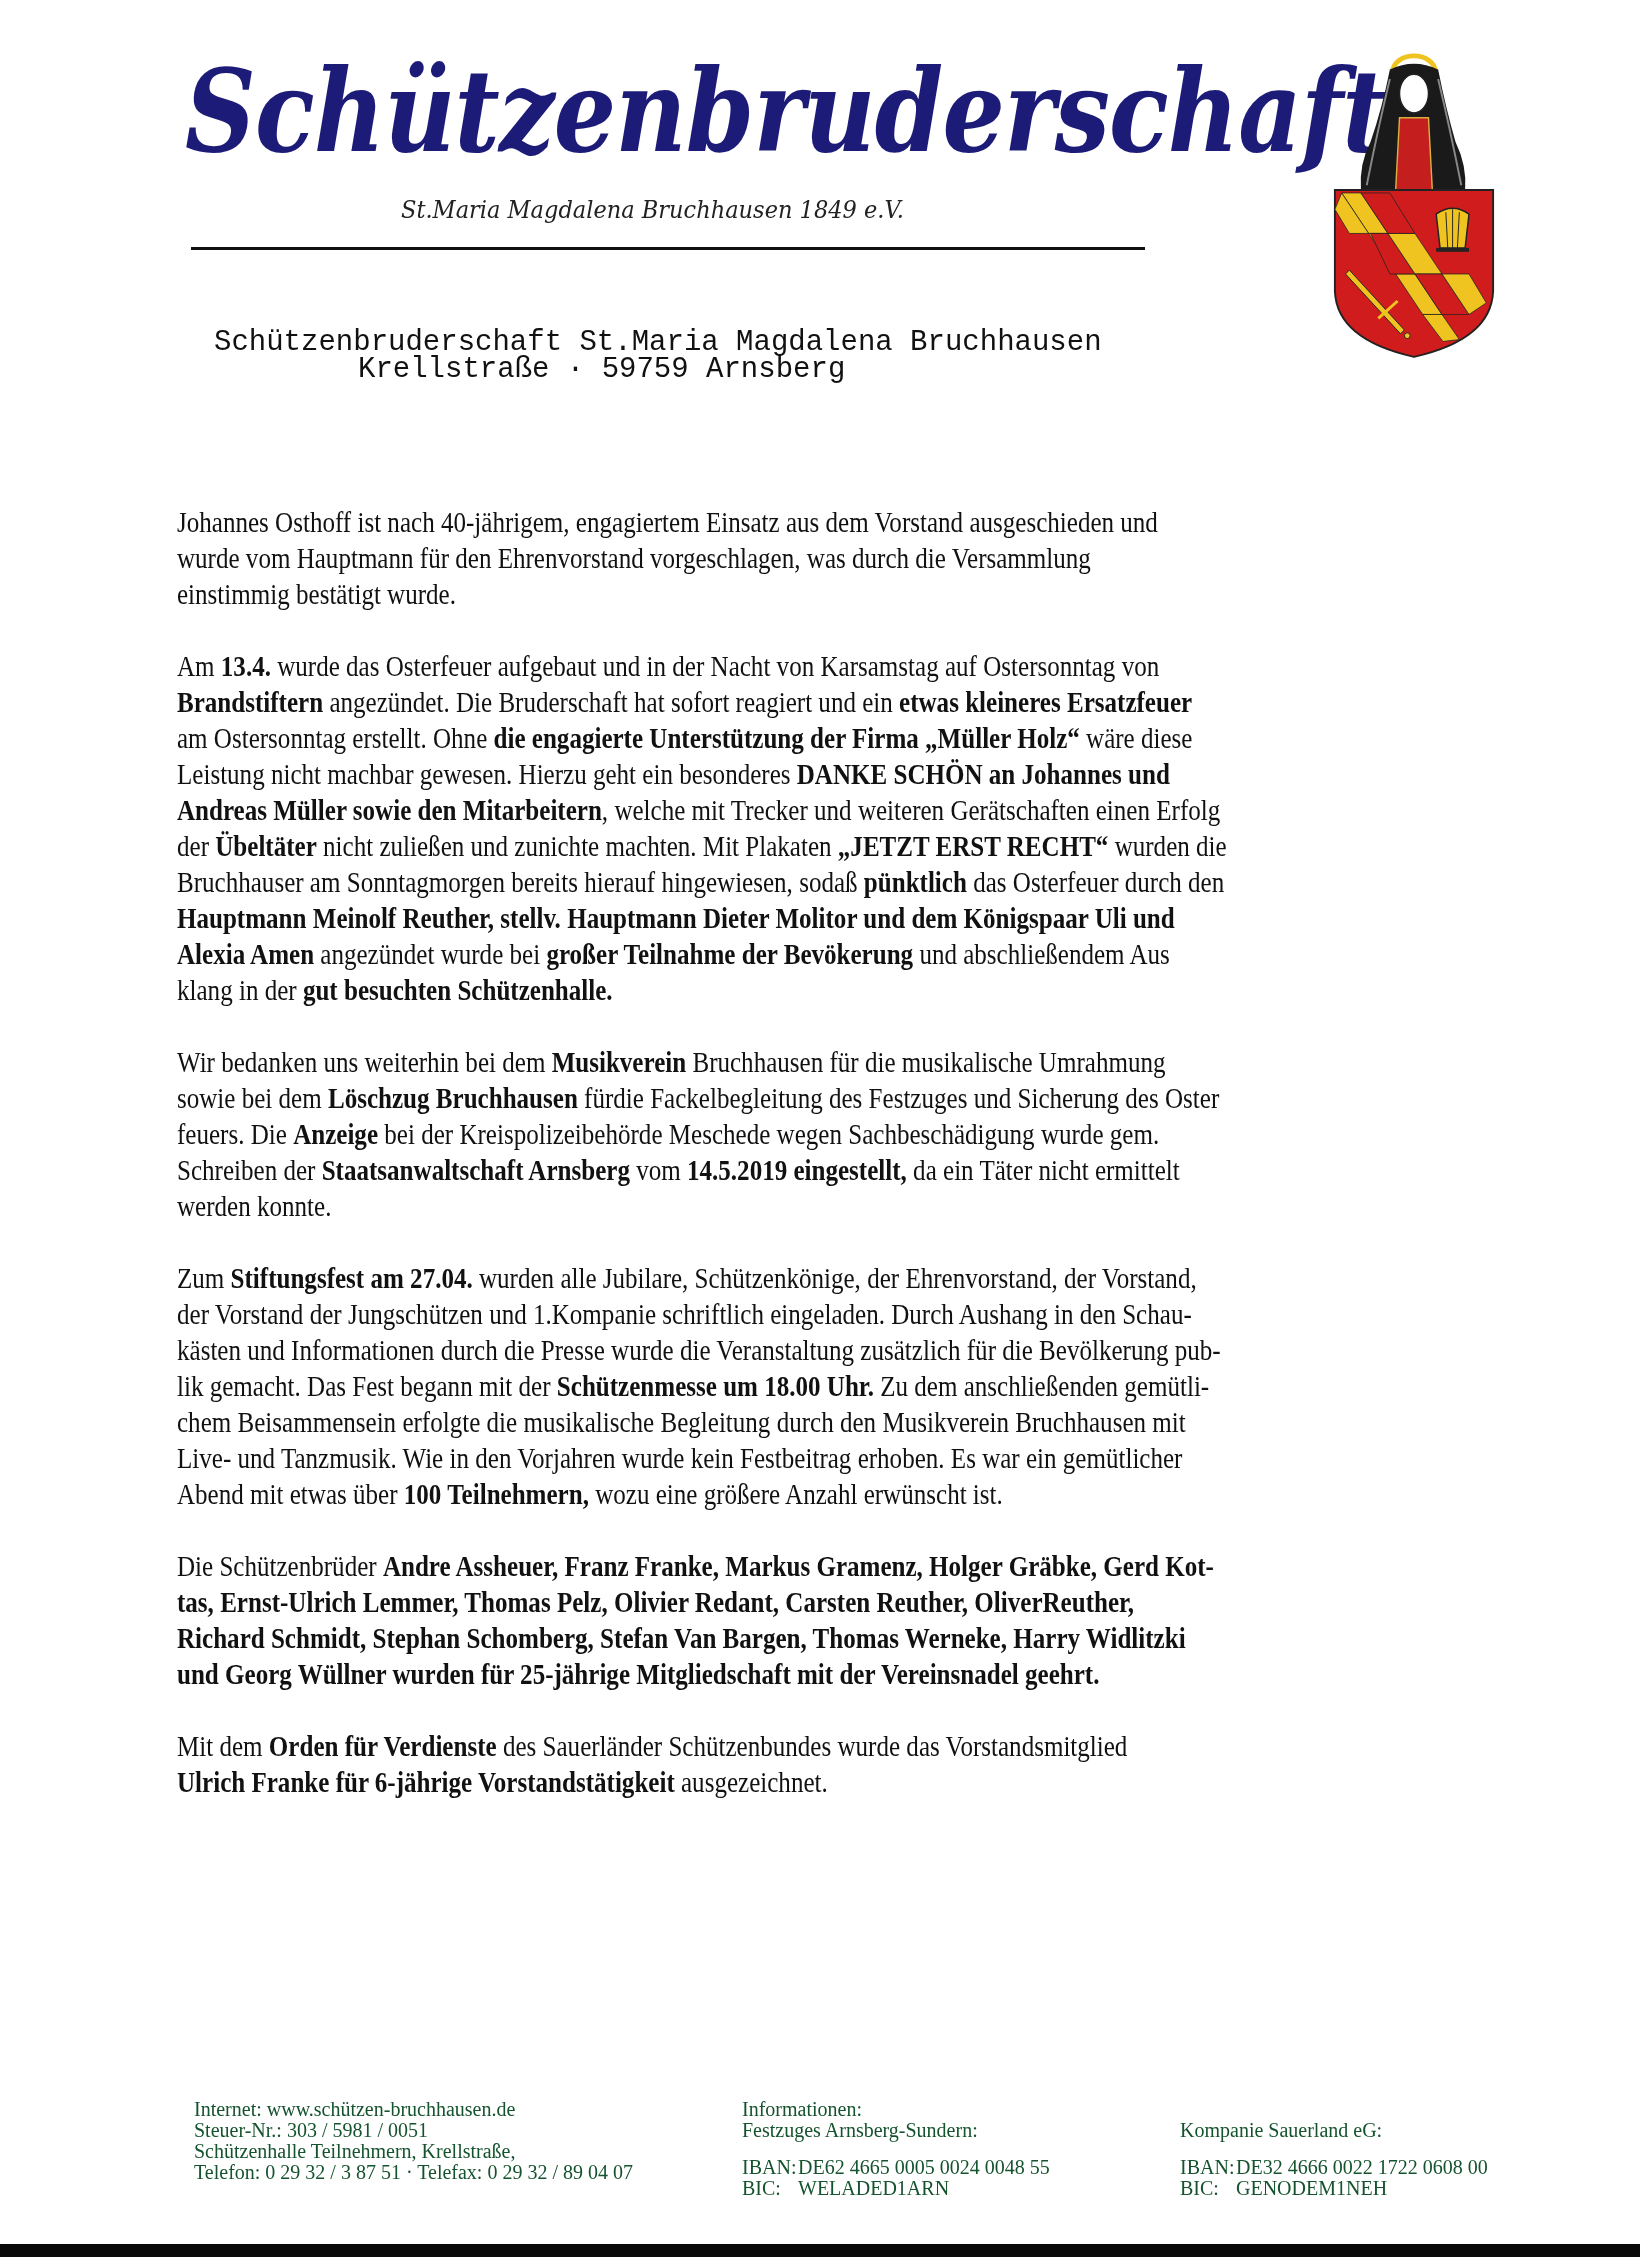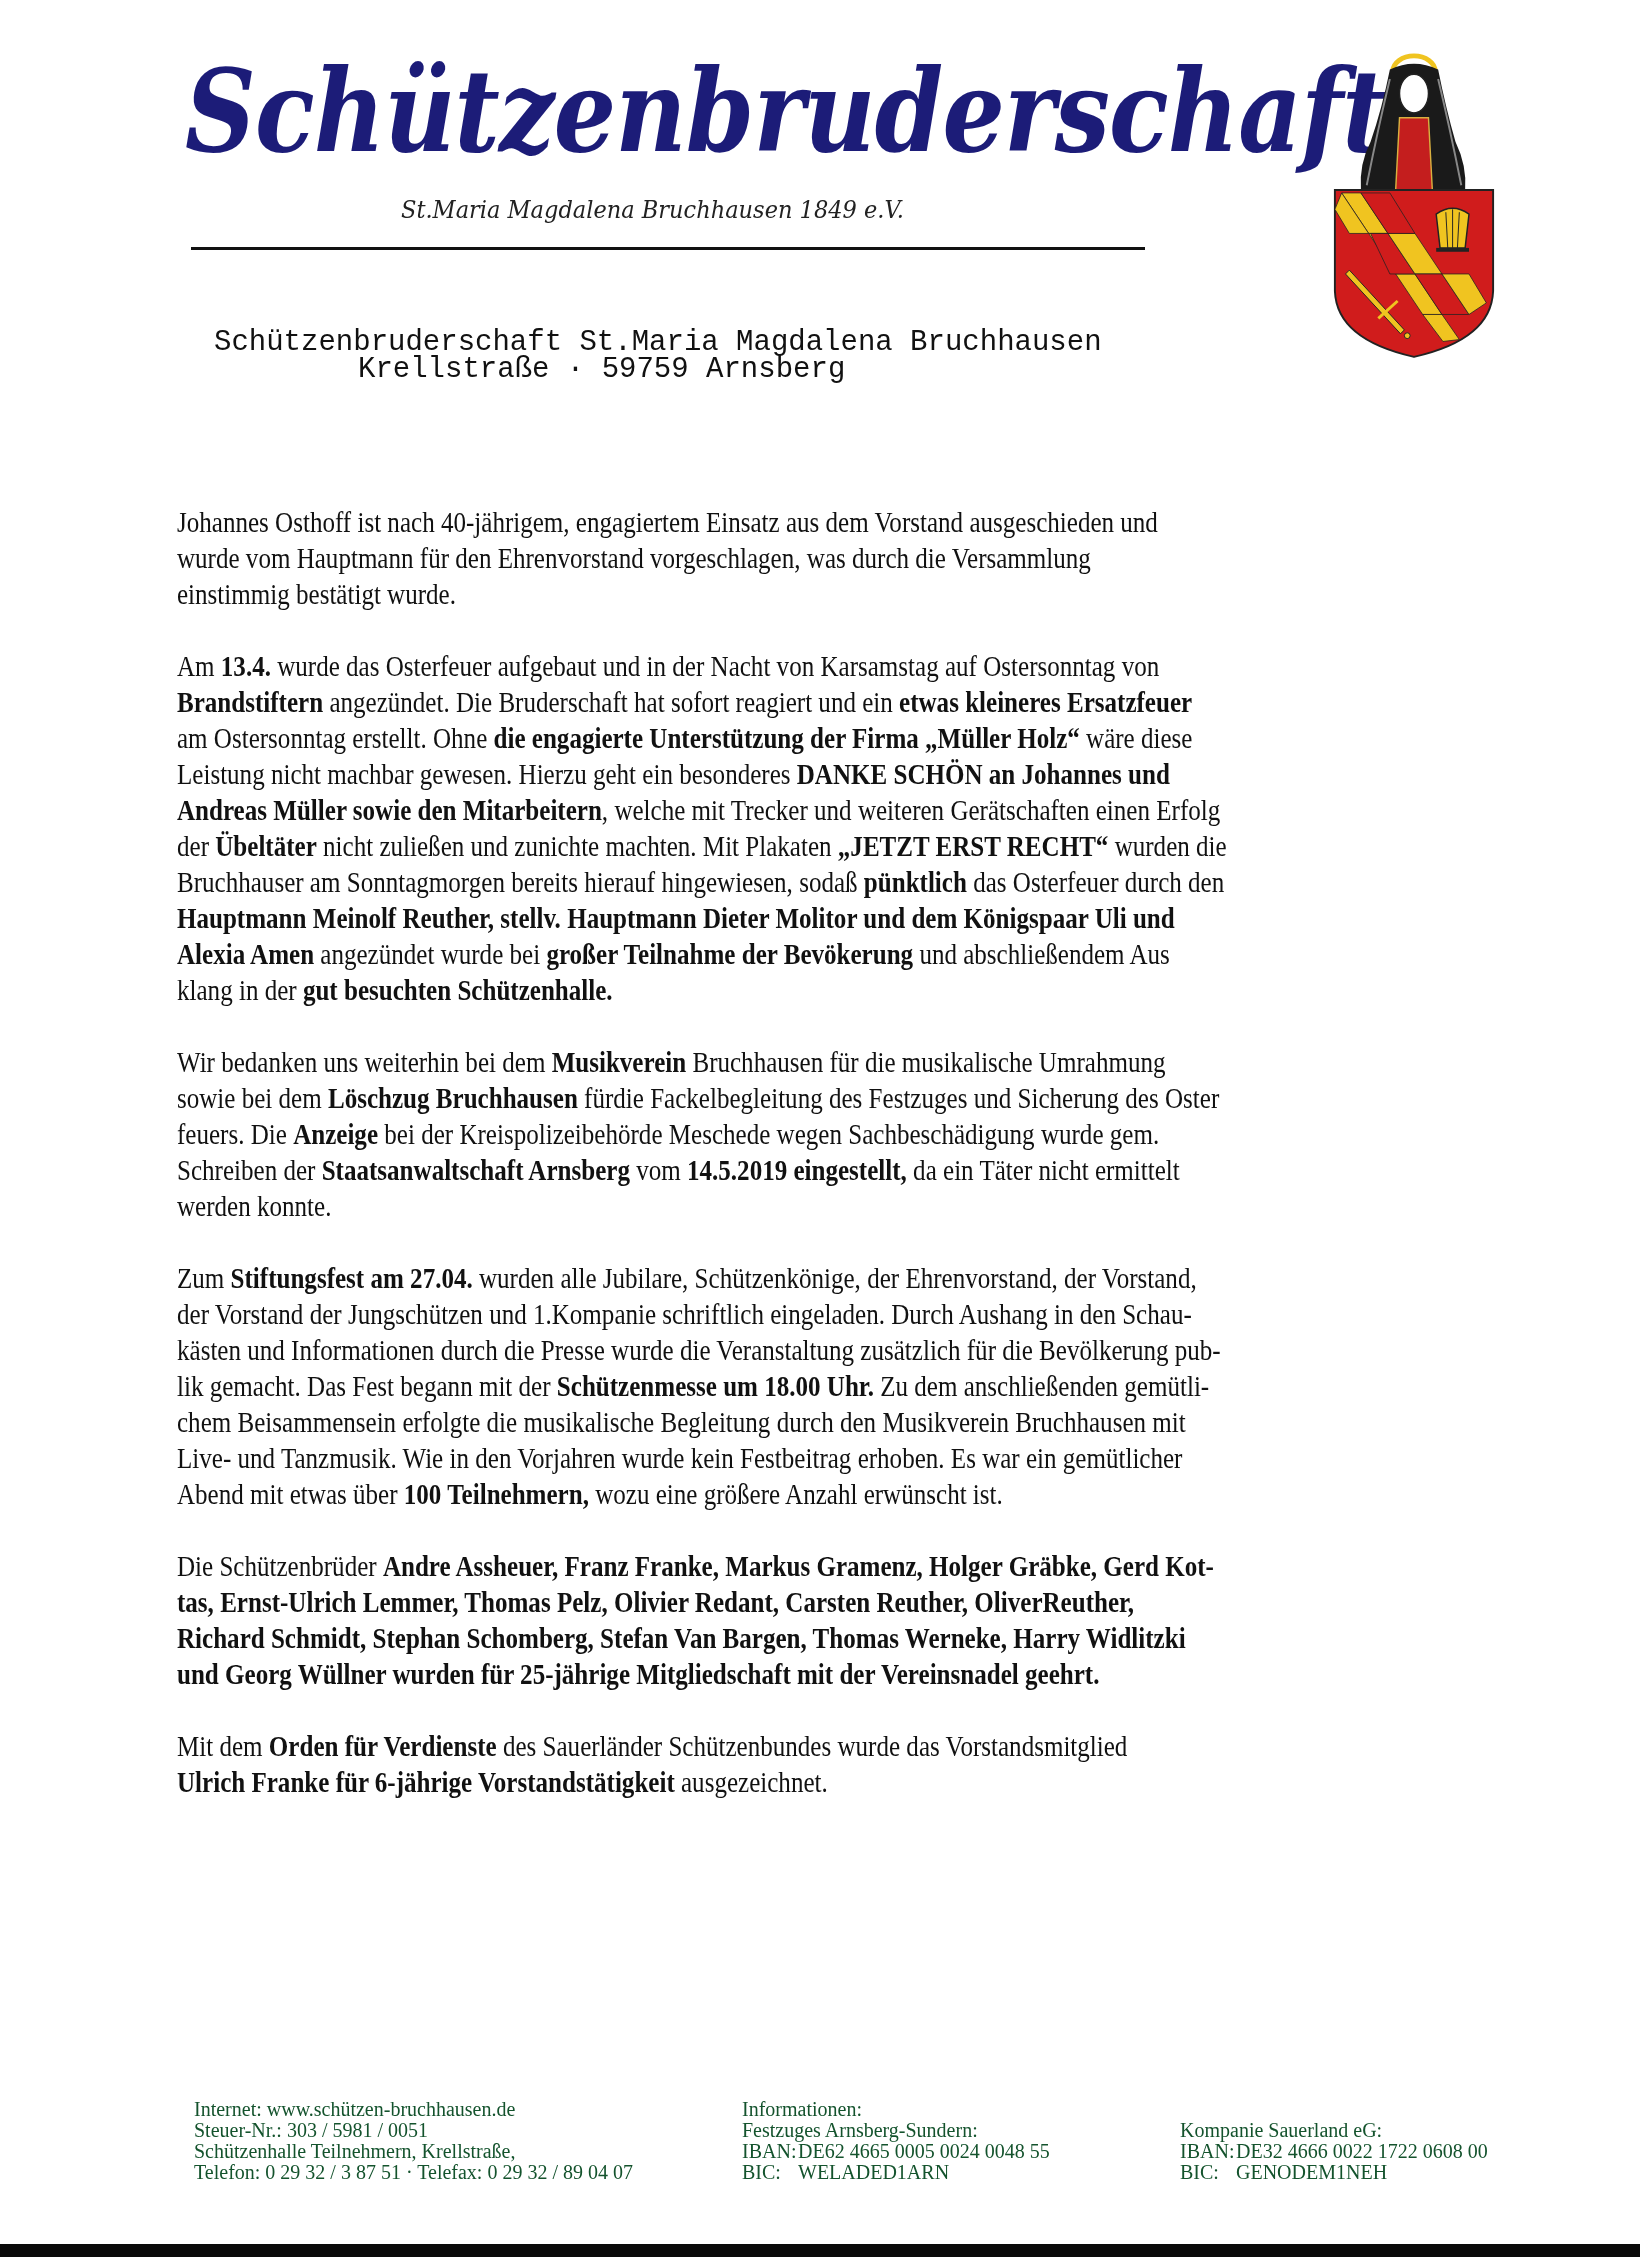--- a/index.html
+++ b/index.html
@@ -31,21 +31,21 @@
   }
   .body-text p { margin: 0 0 36px 0; white-space: nowrap; }
   .body-text b { font-weight: bold; }
   .line { display: block; white-space: nowrap; }
 
   .footer { font-family: "Liberation Serif", serif; font-size: 20px; line-height: 21px; color: #14532d; white-space: nowrap; }
   .foot-left { left: 194px; top: 2099px; }
   .foot-mid { left: 742px; top: 2099px; }
   .foot-right { left: 1180px; top: 2120px; }
   .footer .row { display: block; height: 21px; }
-  .footer .lbl { display: inline-block; width: 56px; }
+  .footer .lbl { display: inline-block; width: 56px; margin-top: 16px; }
 
   .bottom-band { left: 0; top: 2244px; width: 1640px; height: 13.5px; background: #0a0a0a; }
 </style>
 </head>
 <body>
 
 <div class="abs title">Schützenbruderschaft</div>
 <div class="abs subtitle">St.Maria Magdalena Bruchhausen 1849 e.V.</div>
 <div class="abs rule"></div>
 

